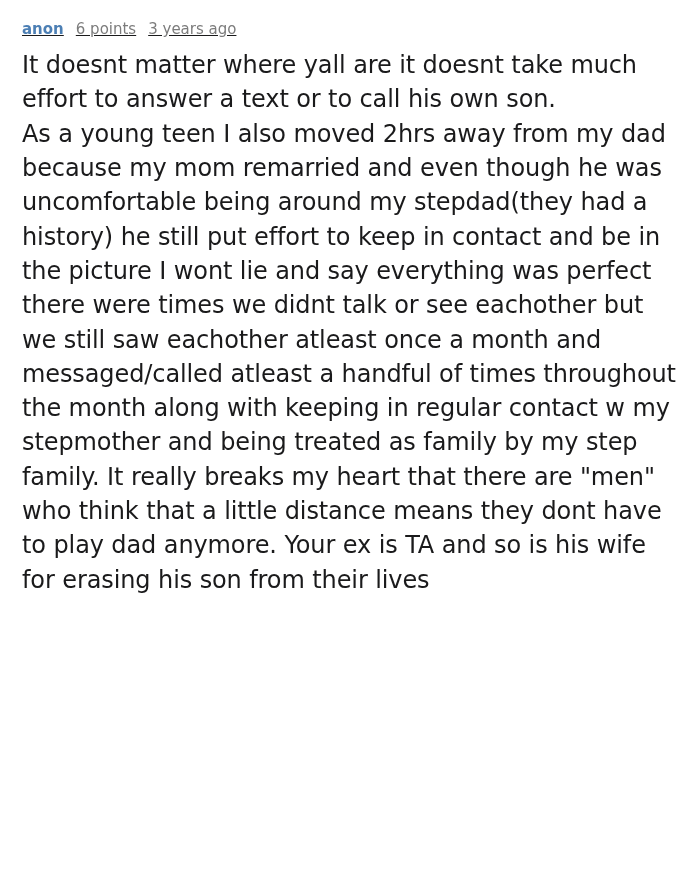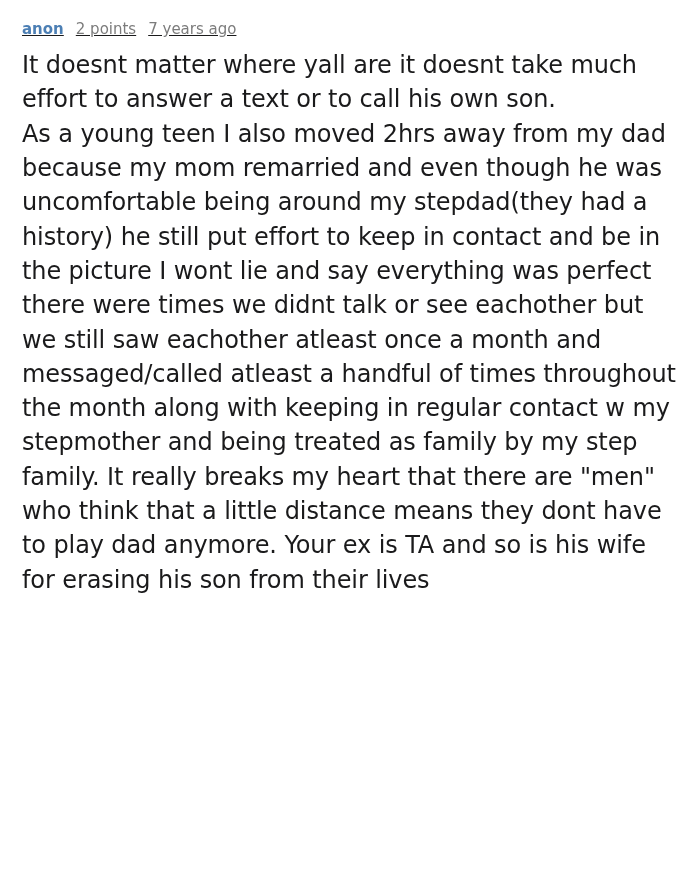--- a/index.html
+++ b/index.html
@@ -49,20 +49,20 @@
   .body p + p {
     margin-top: 0px;
   }
 </style>
 </head>
 <body>
 
 <div class="comment">
   <div class="meta">
     <span class="author">anon</span>
-    <span class="points">2 points</span>
-    <span class="age">7 years ago</span>
+    <span class="points">6 points</span>
+    <span class="age">3 years ago</span>
   </div>
   <div class="body">
     <p>It doesnt matter where yall are it doesnt take much effort to answer a text or to call his own son.</p>
     <p>As a young teen I also moved 2hrs away from my dad because my mom remarried and even though he was uncomfortable being around my stepdad(they had a history) he still put effort to keep in contact and be in the picture I wont lie and say everything was perfect there were times we didnt talk or see eachother but we still saw eachother atleast once a month and messaged/called atleast a handful of times throughout the month along with keeping in regular contact w my stepmother and being treated as family by my step family. It really breaks my heart that there are "men" who think that a little distance means they dont have to play dad anymore. Your ex is TA and so is his wife for erasing his son from their lives</p>
   </div>
 </div>
 
 </body></html>

